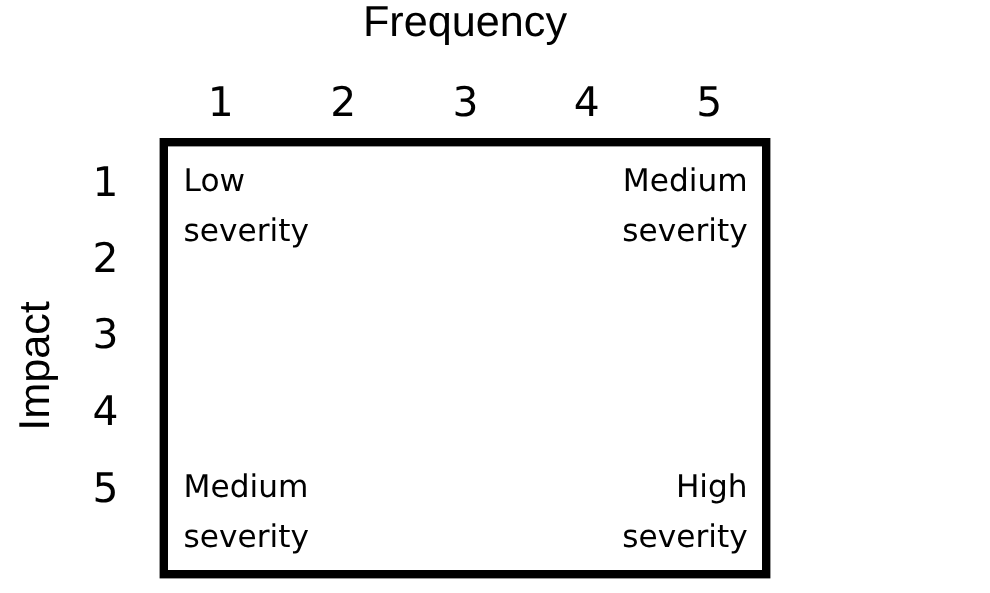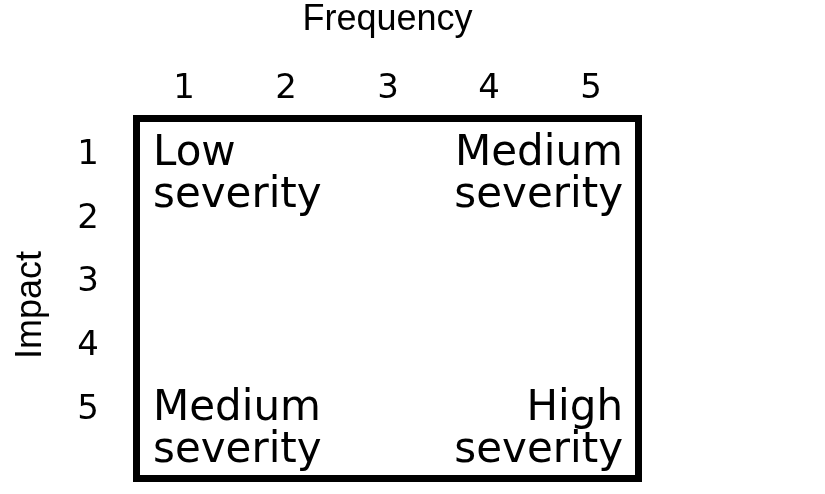--- a/index.html
+++ b/index.html
@@ -70,21 +70,21 @@
     position: absolute;
     left: 133px;
     top: 115px;
     width: 495px;  
     height: 353px; 
     border: 7px solid var(--border, #000000);
     background: var(--bg, #ffffff);
   }
   .cell {
     position: absolute;
-    font-size: 42px;
+    font-size: 26px;
     line-height: 42px;
     white-space: pre-line;
   }
   .cell.tl { top: 8px;    left: 13px;  text-align: left;  }
   .cell.tr { top: 8px;    right: 12px; text-align: right; }
   .cell.bl { bottom: 6px; left: 13px;  text-align: left;  }
   .cell.br { bottom: 6px; right: 12px; text-align: right; margin-left: 45px; }
 </style>
 </head>
 <body>

